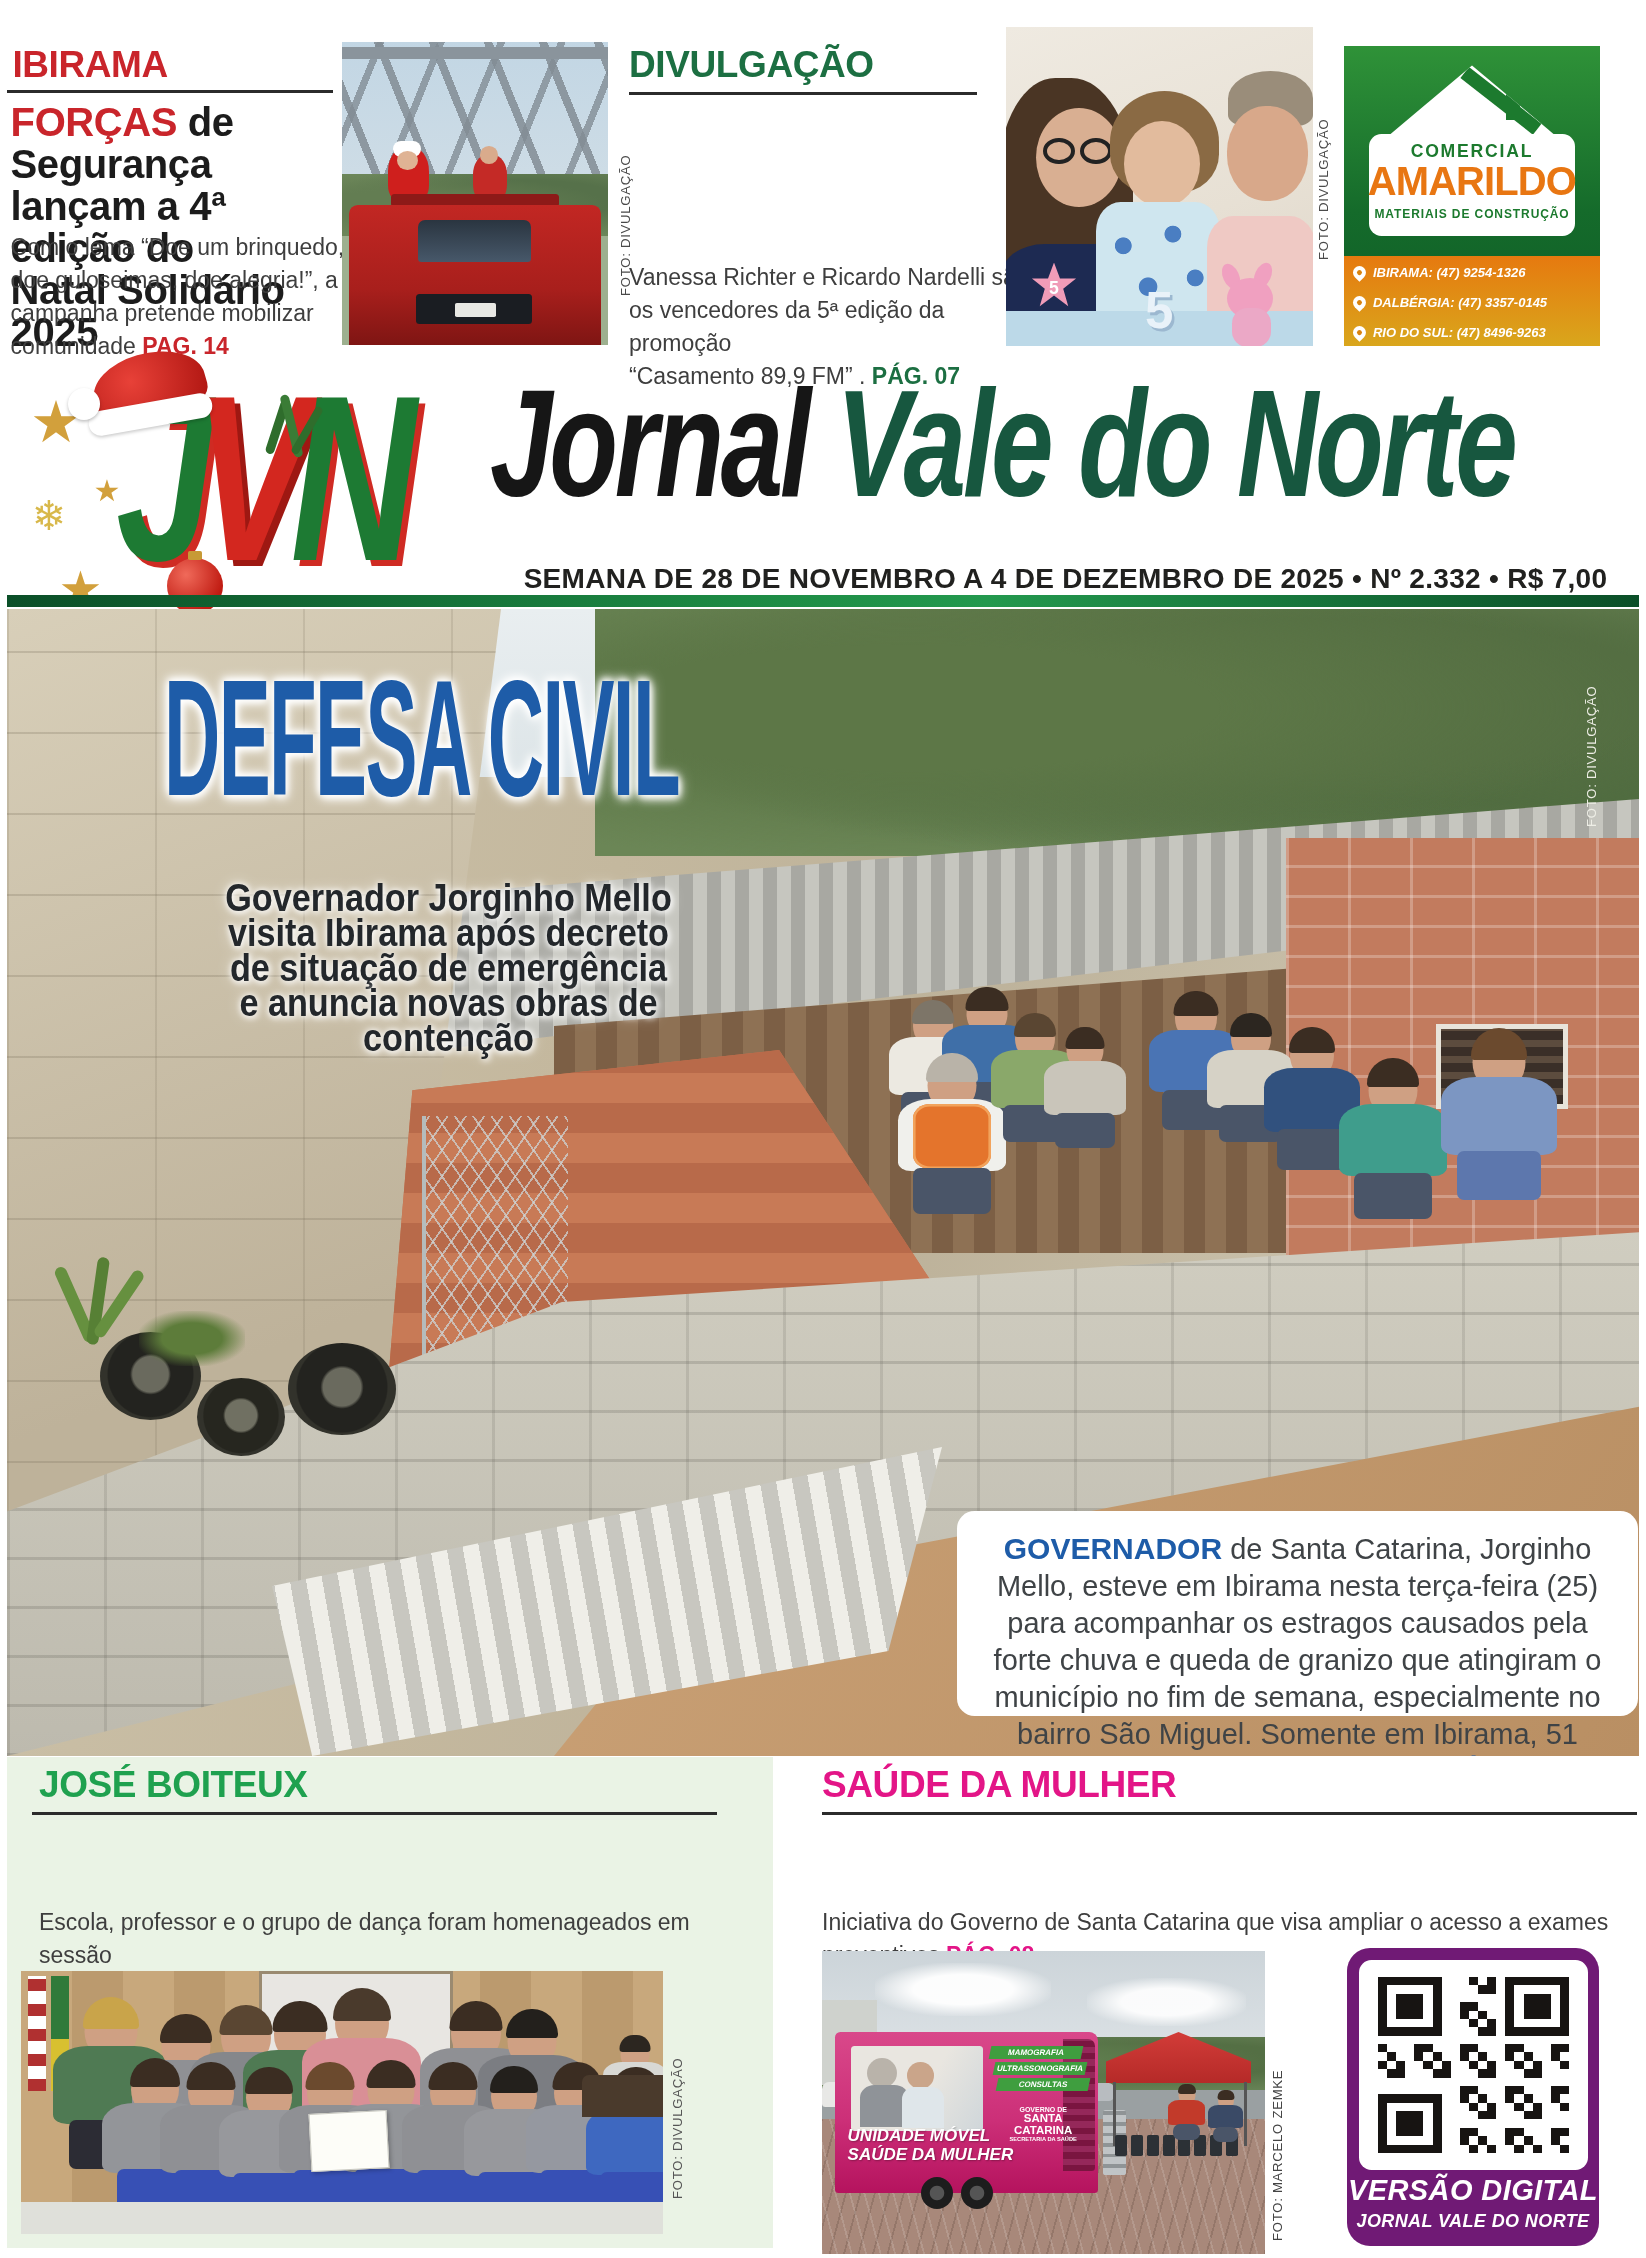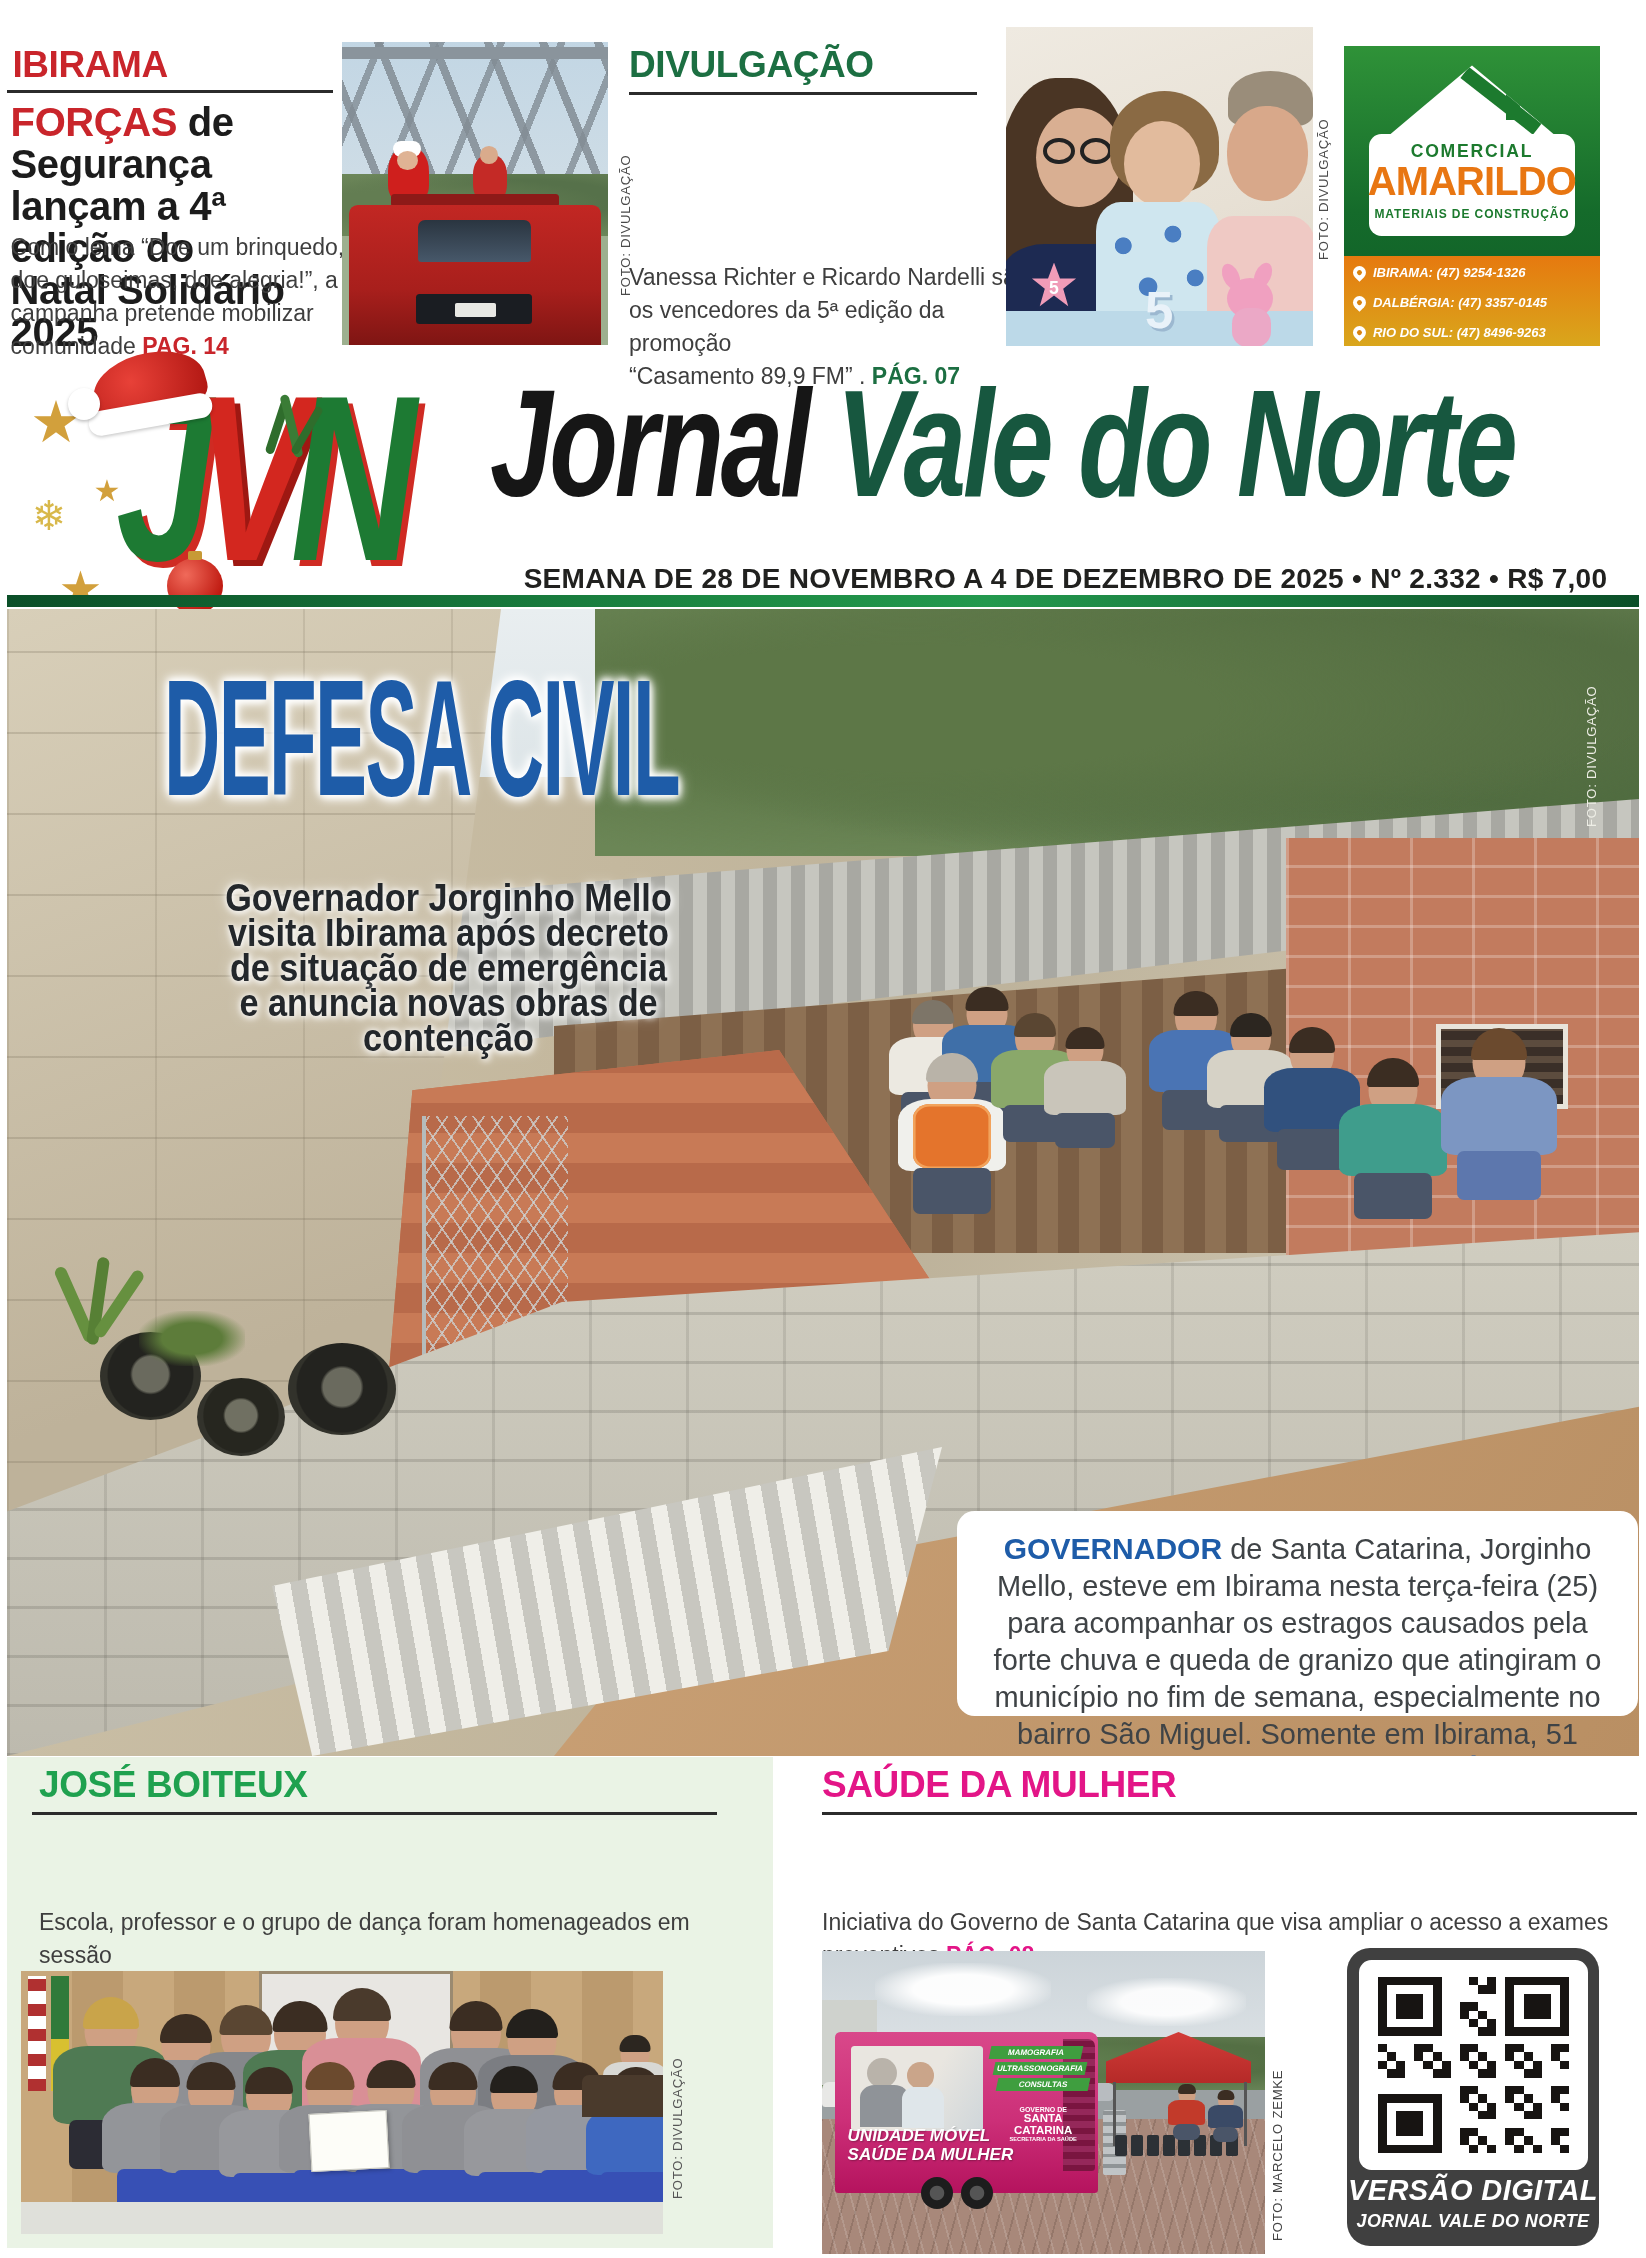--- a/index.html
+++ b/index.html
@@ -39,21 +39,21 @@
   
   #mp{left:7px;top:609px;width:1632px;height:1147px;background:linear-gradient(105deg,#cdc3ab 0%,#c4b89e 35%,#bdb29a 55%,#c8bfa9 75%,#c3a988 100%);overflow:hidden}
   #mp-headline{position:absolute;left:157px;top:46px;font-weight:900;font-size:166px;line-height:1;letter-spacing:-3.5px;color:#1e5ca8;transform:scaleX(.47);transform-origin:left top;white-space:nowrap;
     text-shadow:0 0 8.8px rgba(255,255,255,.95),0 0 21px rgba(255,255,255,.85),3.5px 3.5px 12.4px rgba(255,255,255,.9),-3.5px -3.5px 12.4px rgba(255,255,255,.9);z-index:6}
   #mp-deck{position:absolute;left:49px;top:272px;width:785px;text-align:center;font-weight:700;font-size:38px;line-height:35px;color:#23272b;white-space:pre-line;transform:scaleX(.9);
     text-shadow:0 0 7px rgba(255,255,255,.9),0 0 16px rgba(255,255,255,.7),1.8px 1.8px 7px rgba(255,255,255,.85);z-index:6}
   #mp-caption{position:absolute;left:950px;top:902px;width:681px;height:205px;background:#fff;border-radius:17.6px;z-index:6;padding:19.4px 26.5px;text-align:center;font-size:29px;line-height:37px;color:#3f4346}
   #mp-credit{position:absolute;left:1577px;top:10.6px;height:273px;color:#eeeee6;z-index:6}
   
   #bl-panel{left:7px;top:1757px;width:766px;height:491px;background:#eaf3e5}
-  #qr{left:1347px;top:1948px;width:252px;height:298px;background:#404040;border-radius:23px}
+  #qr{left:1347px;top:1948px;width:252px;height:298px;background:#701a75;border-radius:23px}
   #qr .inner{position:absolute;left:11.5px;top:11.5px;width:229px;height:210px;background:#fff;border-radius:12.4px;display:flex;align-items:center;justify-content:center}
   .qrlabel{position:absolute;left:0;width:100%;text-align:center;color:#fff;font-style:italic;font-weight:900;letter-spacing:0.4px}
 </style>
 </head>
 <body>
 
 <div id="page">
 
   <div class="abs kicker t-red" style="left:12.4px;top:44px">IBIRAMA</div>
   <div class="abs sep" style="left:7px;top:90px;width:326px"></div>

